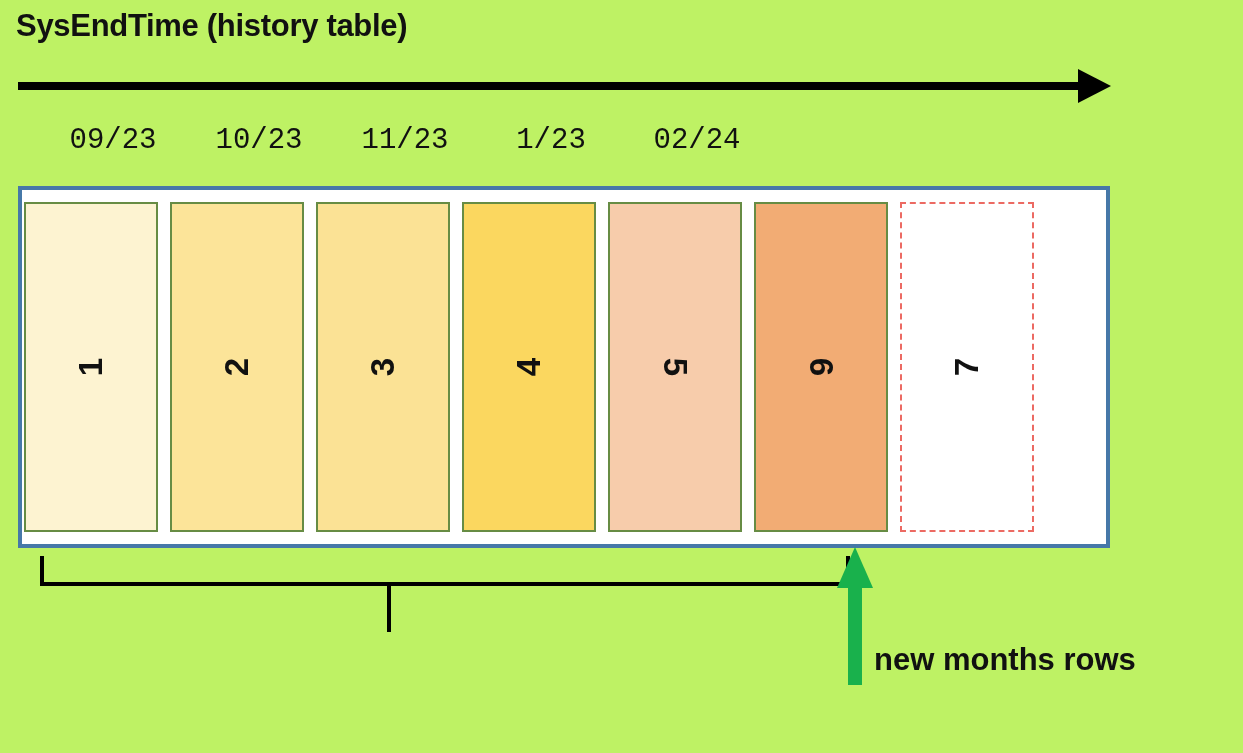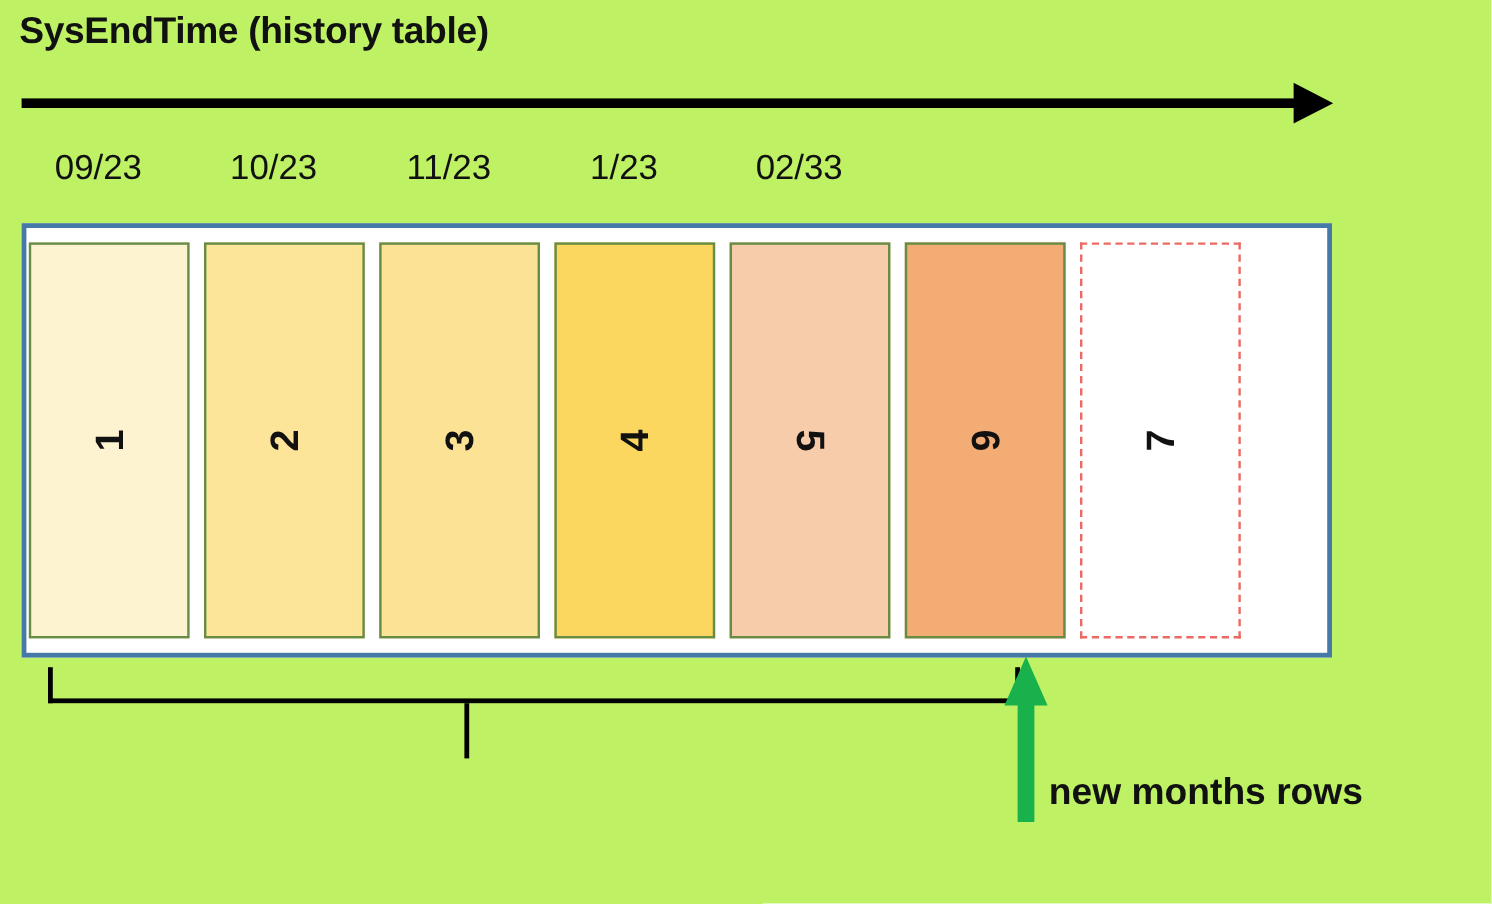--- a/index.html
+++ b/index.html
@@ -25,21 +25,21 @@
   
   .tl-shaft { left: 18px; top: 82px; width: 1062px; height: 8px; background: #000; }
   .tl-head  {
     left: 1078px; top: 69px; width: 0; height: 0;
     border-top: 17px solid transparent;
     border-bottom: 17px solid transparent;
     border-left: 33px solid #000;
   }
 
   
-  .months-row { left: 9px; top: 124px; display: flex; }
+  .months-row { left: 40px; top: 124px; display: flex; font-family: Liberation Mono, monospace; }
   .month-label {
     width: 146px;
     text-align: center;
     font-size: 29px;
     white-space: nowrap;
   }
 
   
   .container-box {
     left: 18px; top: 186px;
@@ -109,21 +109,21 @@
   <div class="abs title">SysEndTime (history table)</div>
 
   <div class="abs tl-shaft" style="background: rgb(0, 0, 0);"></div>
   <div class="abs tl-head" style="border-left-color: rgb(0, 0, 0);"></div>
 
   <div class="abs months-row">
       <div class="month-label">09/23</div>
       <div class="month-label">10/23</div>
       <div class="month-label">11/23</div>
       <div class="month-label">1/23</div>
-      <div class="month-label">02/33</div>
+      <div class="month-label">02/24</div>
     </div>
 
   <div class="abs container-box" style="border-color: rgb(70, 120, 168);"></div>
 
   <div class="abs blocks-row">
       <div class="block" style="background: rgb(253, 243, 209); border-color: rgb(103, 140, 68); border-style: solid;">
         <span class="block-number ccw">1</span>
       </div>
       <div class="block" style="background: rgb(252, 228, 153); border-color: rgb(103, 140, 68); border-style: solid;">
         <span class="block-number ccw">2</span>

